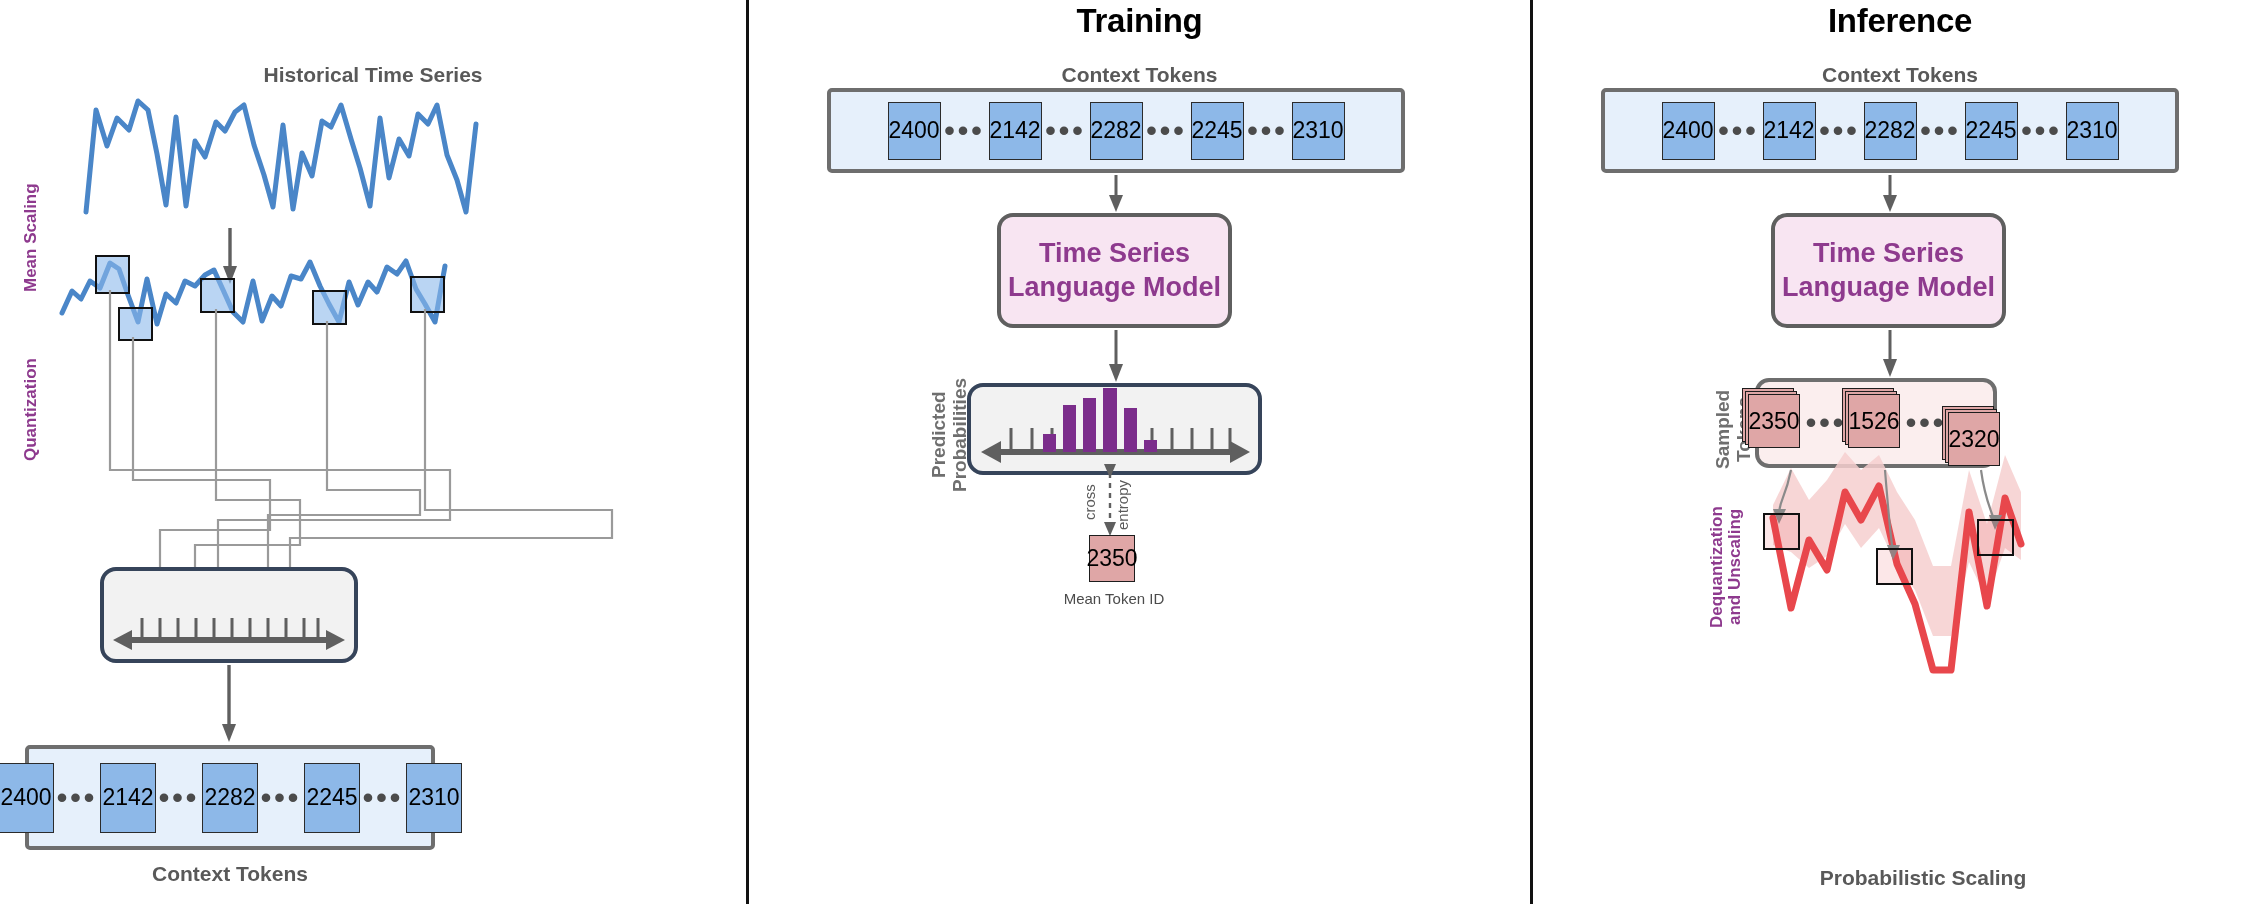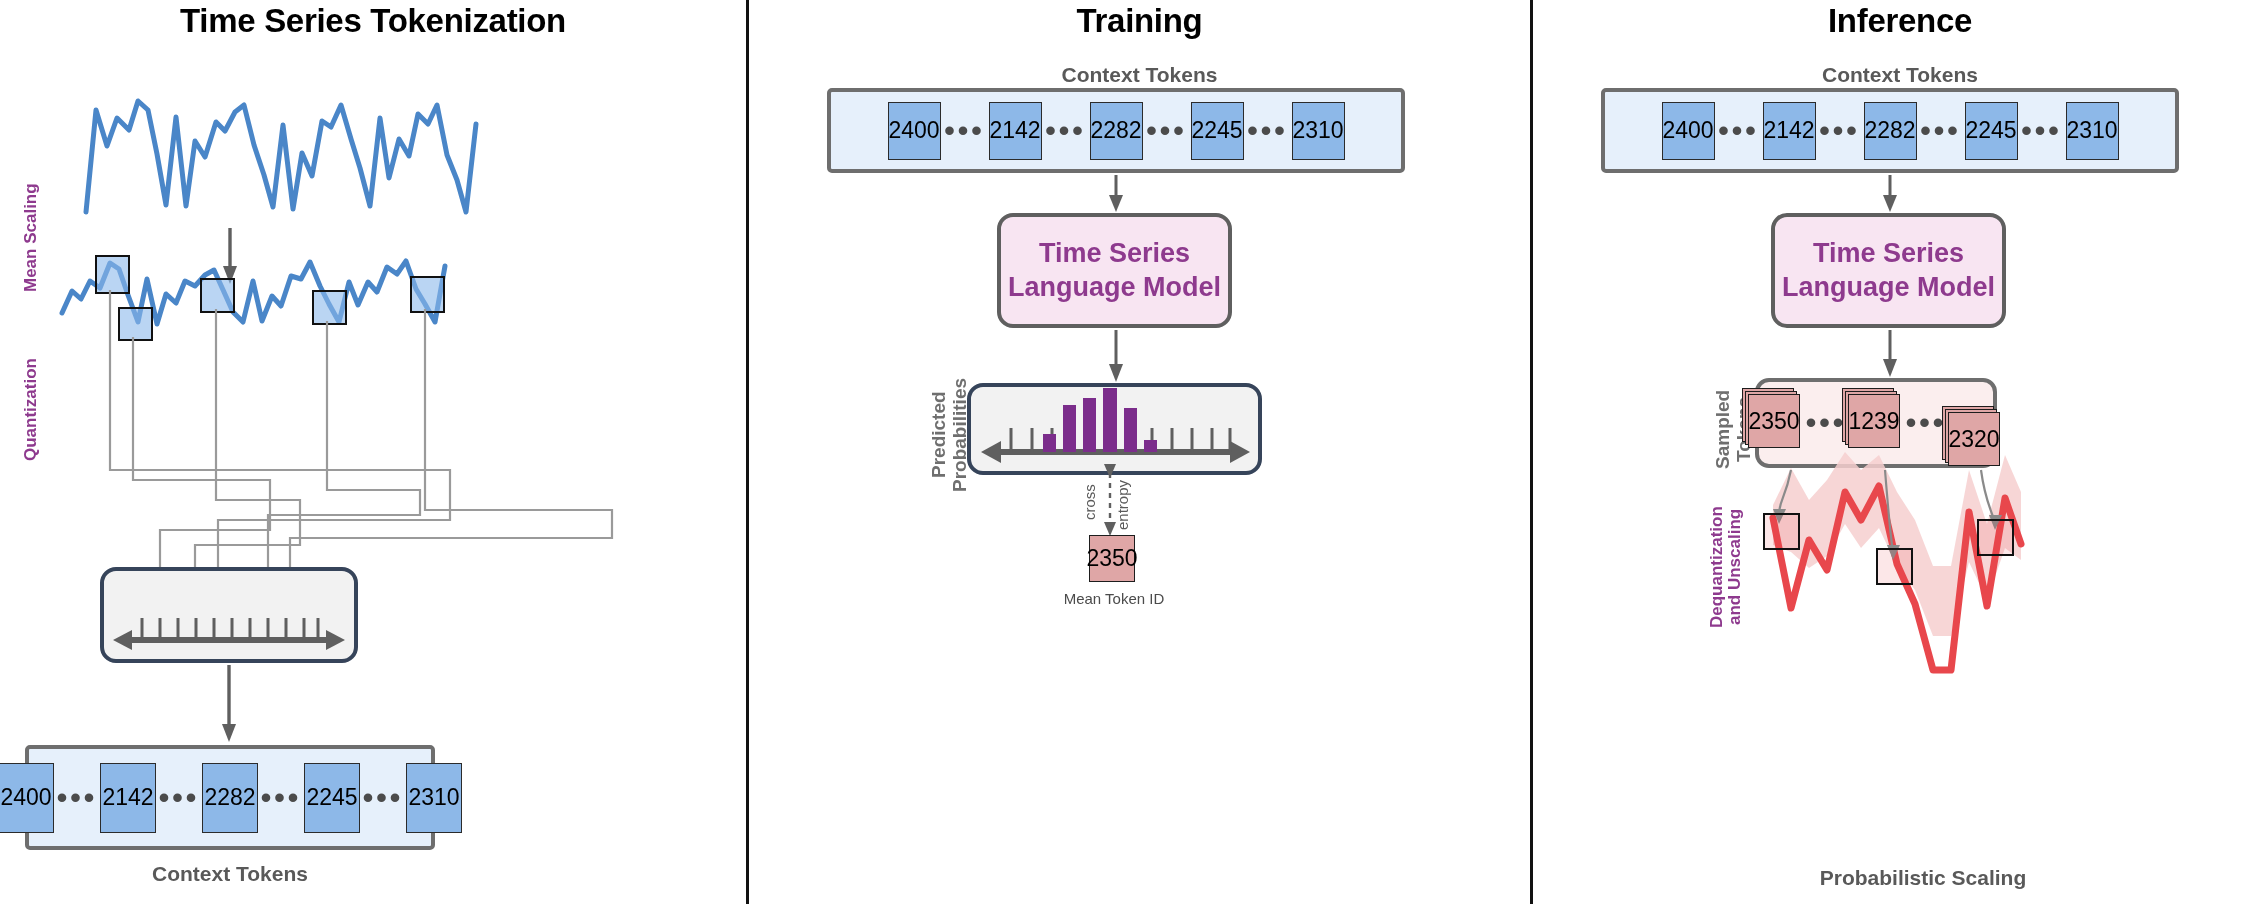--- a/index.html
+++ b/index.html
@@ -92,22 +92,22 @@
 </head>
 <body>
 
 <div class="figure">
 
   <div class="divider" style="left:746px;"></div>
   <div class="divider" style="left:1530px;"></div>
 
   <div class="panel" style="left:0;width:746px;">
 
-    <div class="panel-title">Time Series Tokenization</div>
-
+
+    <div class="sub-label" style="left:0;right:0;top:63px;">Historical Time Series</div>
 
     <div class="vlabel" style="left:22px;top:168px;height:140px;">Mean Scaling</div>
 
     <div class="vlabel" style="left:22px;top:335px;height:150px;">Quantization</div>
 
     <svg width="746" height="904" viewBox="0 0 746 904">
       <polyline fill="none" stroke="#4a86c8" stroke-width="5" stroke-linejoin="round" stroke-linecap="round" points="86,212 96,110 107,146 117,118 129,130 138,101 148,110 157,154
                 166,205 176,117 186,206 195,141 205,157 216,122 225,131 235,112
                 244,105 254,145 264,175 273,207 283,125 293,209 302,153 312,176
                 322,121 331,127 341,105 351,139 360,168 370,206 380,118 389,178
@@ -337,21 +337,21 @@
           <div class="sheet" style="left:-6px;top:-6px;width:52px;height:54px;"></div>
           <div class="sheet" style="left:-3px;top:-3px;width:52px;height:54px;"></div>
           <div class="front" style="width:52px;height:54px;">2350</div>
         </div>
 
         <div class="dots" style="width:40px;">•••</div>
 
         <div class="stack" style="width:56px;height:58px;">
           <div class="sheet" style="left:-6px;top:-6px;width:52px;height:54px;"></div>
           <div class="sheet" style="left:-3px;top:-3px;width:52px;height:54px;"></div>
-          <div class="front" style="width:52px;height:54px;">1239</div>
+          <div class="front" style="width:52px;height:54px;">1526</div>
         </div>
 
         <div class="dots" style="width:40px;">•••</div>
 
         <div class="stack" style="width:56px;height:58px;margin-top:36px;">
           <div class="sheet" style="left:-6px;top:-6px;width:52px;height:54px;"></div>
           <div class="sheet" style="left:-3px;top:-3px;width:52px;height:54px;"></div>
           <div class="front" style="width:52px;height:54px;">2320</div>
         </div>
 

